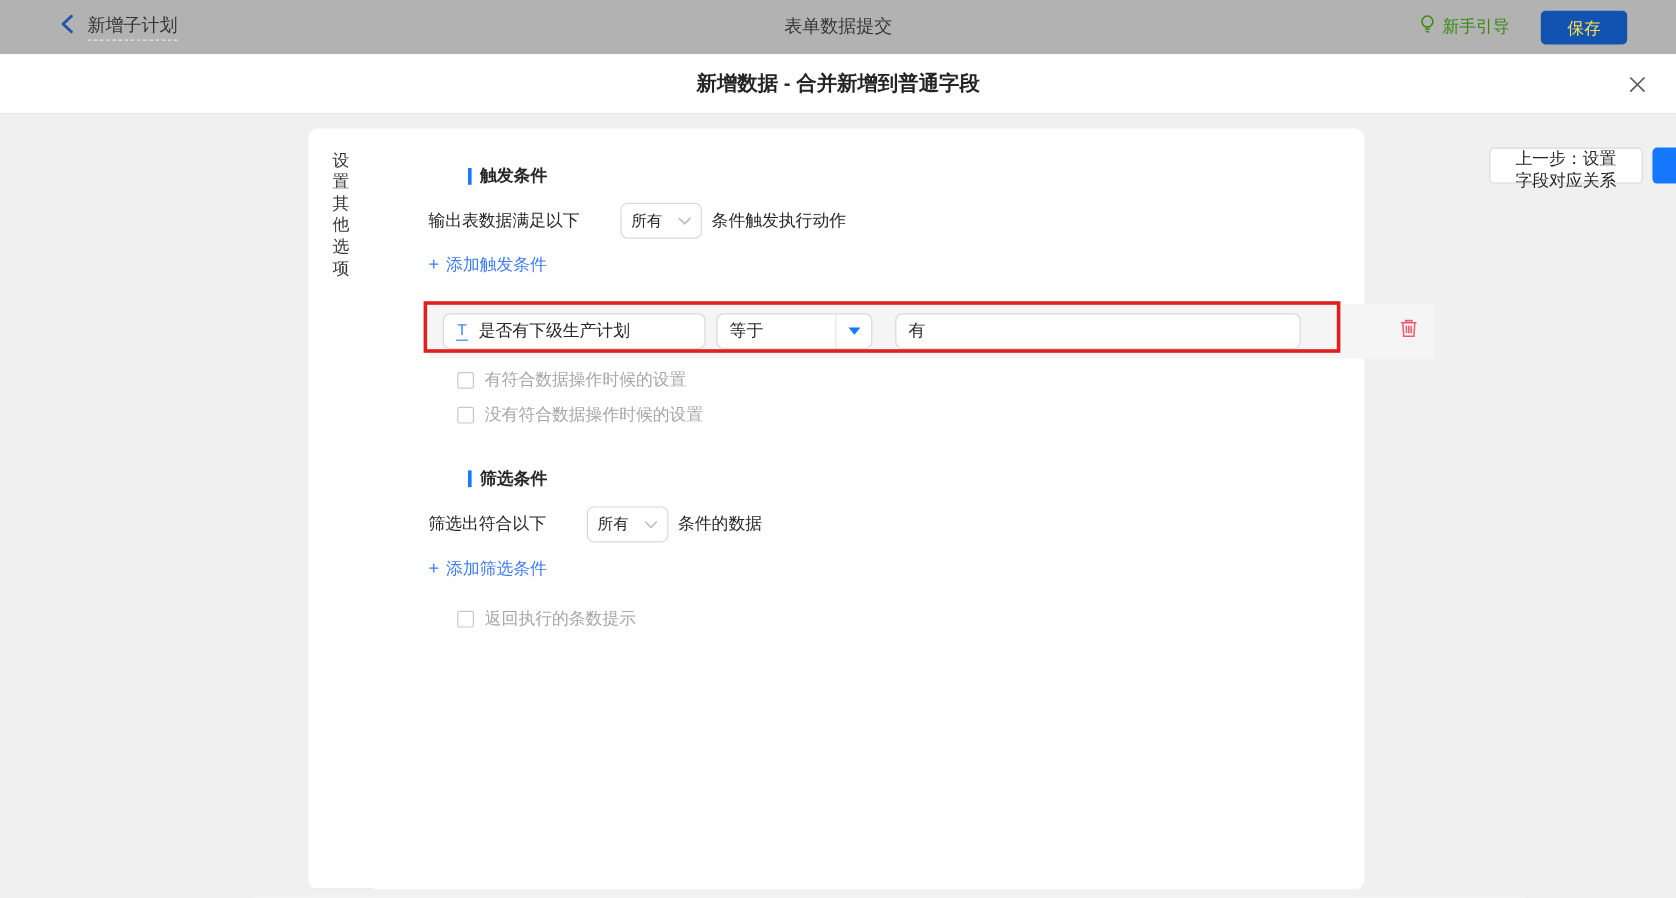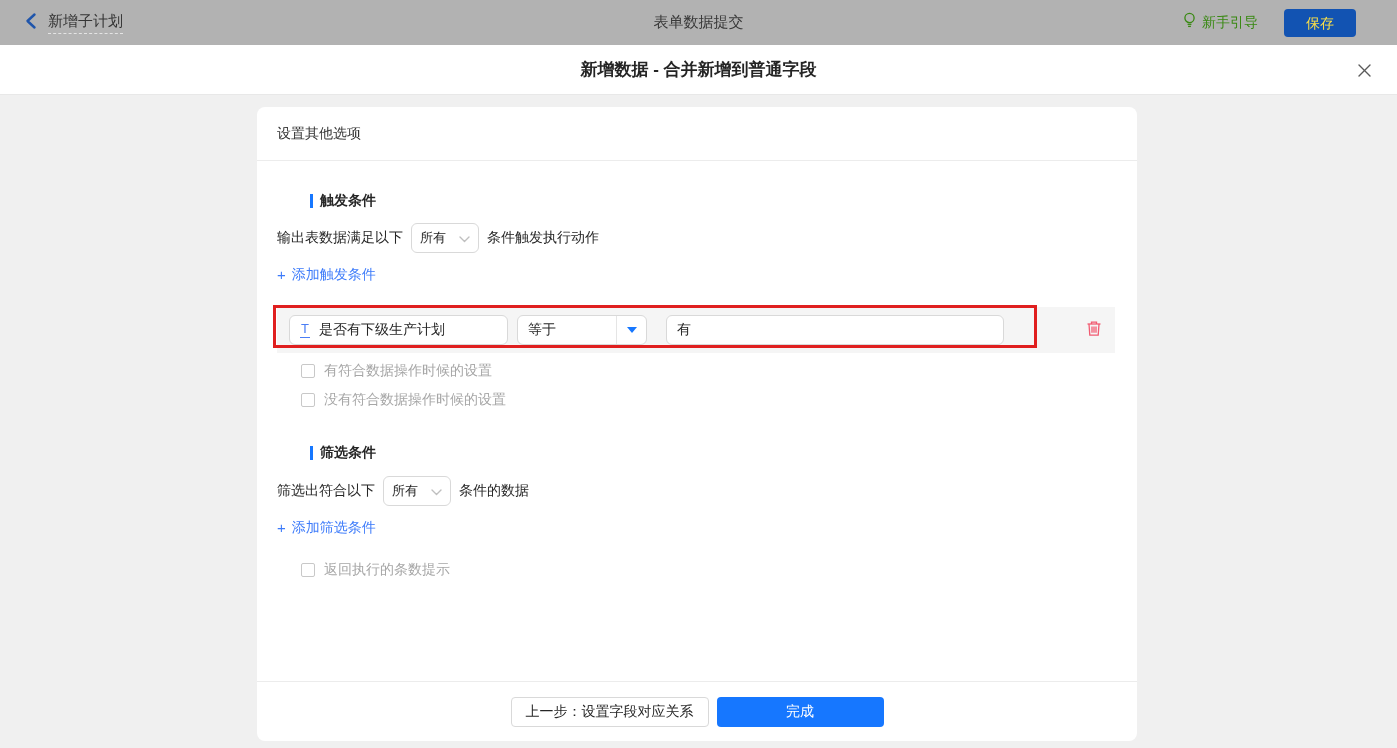--- a/index.html
+++ b/index.html
@@ -2,21 +2,21 @@
 <html><head>
 <meta charset="utf-8">
 <style>
   * { margin:0; padding:0; box-sizing:border-box; }
   html,body { width:1397px; height:748px; }
   body { font-family:"Liberation Sans","DejaVu Sans",sans-serif; }
   .page { position:relative; width:1397px; height:748px; overflow:hidden; background:#f0f0f0; }
 
   
   .topbar { position:absolute; left:0; top:0; width:1397px; height:45px;
-    background:#b2b2b2; display:flex; align-items:center; }
+    background:#b2b2b2; display:flex; align-items:center;padding-left:25px; }
   .topbar-left { display:flex; align-items:center; gap:10px; padding-left:24px; }
   .back-btn { display:flex; align-items:center; cursor:pointer; }
   .back-label { font-size:15px; color:#343434; padding-bottom:2px;
     border-bottom:1px dashed rgba(255,255,255,0.65); }
   .topbar-title { position:absolute; left:0; right:0; text-align:center;
     font-size:15px; color:#383838; }
   .topbar-right { margin-left:auto; display:flex; align-items:center; gap:26px;
     padding-right:41px; z-index:2; }
   .guide { display:flex; align-items:center; gap:5px; cursor:pointer; }
   .guide-label { font-size:14px; color:#398912; }
@@ -27,35 +27,35 @@
   .modal-header { position:absolute; left:0; top:45px; width:1397px; height:50px;
     background:#ffffff; border-bottom:1px solid #e8e8e8; display:flex;
     align-items:center; justify-content:center; }
   .modal-title { font-size:17px; font-weight:bold; color:#242424; }
   .modal-close { position:absolute; right:25px; top:17px; width:16px; height:16px;
     cursor:pointer; display:flex; align-items:center; justify-content:center; }
 
   
   .content { position:absolute; left:0; top:95px; width:1397px; height:653px; background:#f0f0f0; }
   .card { position:absolute; left:257px; top:12px; width:880px; height:634px;
-    background:#ffffff; border-radius:8px; display:flex; flex-direction:column; }
+    background:#ffffff; border-radius:8px; display:flex; flex-direction:row;gap:26px; }
   .card-header { padding:18px 20px 17px 20px; font-size:14px; color:#333333;
     border-bottom:1px solid #ececec; }
   .card-body { flex:1; padding:0 20px; }
 
   .section-title { display:flex; align-items:center; margin-top:31px;padding-left:33px; }
   .section-title.filter-title { margin-top:35px; }
   .section-bar { width:3px; height:14px; background:#1677ff; margin-right:7px; }
   .section-text { font-size:14px; font-weight:bold; color:#262626; }
 
   .cond-sentence { display:flex; align-items:center; margin-top:13px; gap:8px; }
   .cond-sentence.filter-sentence { margin-top:14px; }
   .cond-text { font-size:14px; color:#262626; }
   .mode-select { width:68px; height:30px; border:1px solid #d9d9d9; border-radius:6px;
-    background:#fff; display:flex; align-items:center; padding:0 8px; cursor:pointer; }
+    background:#fff; display:flex; align-items:center; padding:0 8px; cursor:pointer;margin-left:26px; }
   .mode-select-value { font-size:13px; color:#262626; }
   .mode-select .chev { margin-left:auto; }
 
   .add-link { display:flex; align-items:center; gap:6px; margin-top:13px;
     color:#3d7bfa; font-size:14px; cursor:pointer; width:fit-content; }
   .add-plus { font-size:15px; line-height:14px; }
 
   
   .row-wrap { position:relative; width:838px; height:46px; margin-top:23px; }
   .gray-row { width:838px; height:46px; background:#f5f5f5; display:flex;

